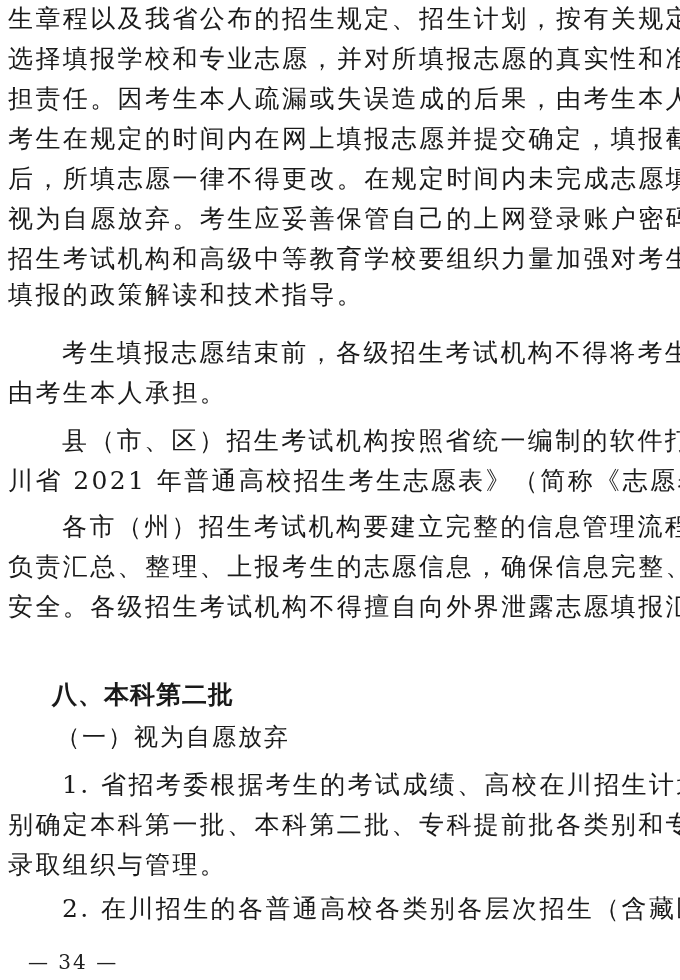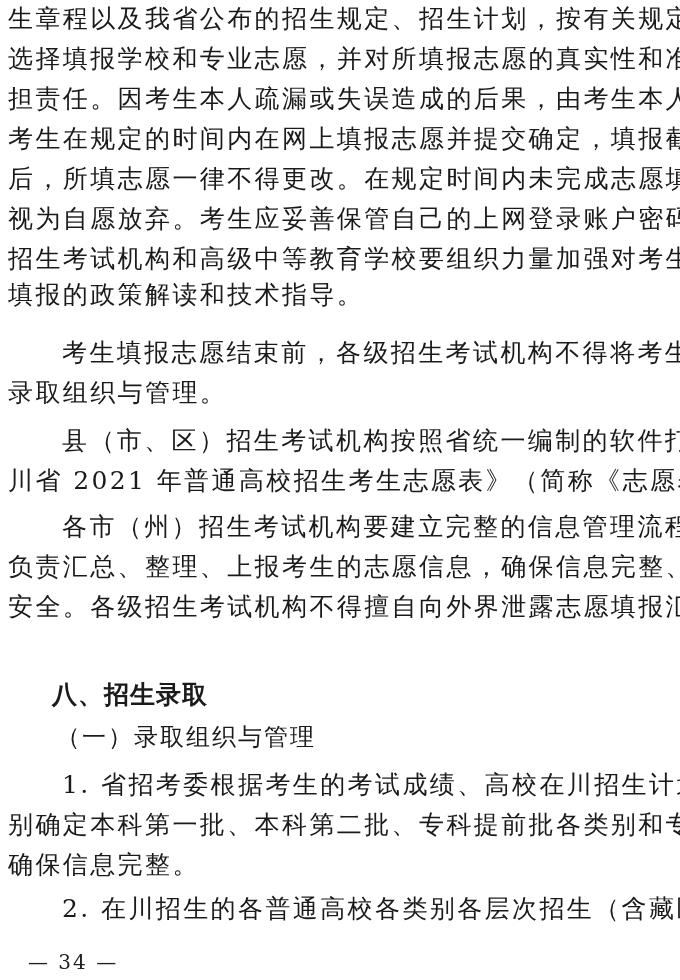--- a/index.html
+++ b/index.html
@@ -36,31 +36,31 @@
   <div class="line" style="top:2px">生章程以及我省公布的招生规定、招生计划，按有关规定和要求</div>
   <div class="line" style="top:42px">选择填报学校和专业志愿，并对所填报志愿的真实性和准确性承</div>
   <div class="line" style="top:82px">担责任。因考生本人疏漏或失误造成的后果，由考生本人承担。</div>
   <div class="line" style="top:122px">考生在规定的时间内在网上填报志愿并提交确定，填报截止时间</div>
   <div class="line" style="top:162px">后，所填志愿一律不得更改。在规定时间内未完成志愿填报的，</div>
   <div class="line" style="top:202px">视为自愿放弃。考生应妥善保管自己的上网登录账户密码。各级</div>
   <div class="line" style="top:242px">招生考试机构和高级中等教育学校要组织力量加强对考生志愿</div>
   <div class="line" style="top:278px">填报的政策解读和技术指导。</div>
 
   <div class="line indent" style="top:336px">考生填报志愿结束前，各级招生考试机构不得将考生高考成</div>
-  <div class="line" style="top:376px">录取组织与管理。</div>
+  <div class="line" style="top:376px">由考生本人承担。</div>
 
   <div class="line indent" style="top:424px">县（市、区）招生考试机构按照省统一编制的软件打印《四</div>
   <div class="line" style="top:464px">川省 2021 年普通高校招生考生志愿表》（简称《志愿表》）。</div>
 
   <div class="line indent" style="top:510px">各市（州）招生考试机构要建立完整的信息管理流程和办法，</div>
   <div class="line" style="top:550px">负责汇总、整理、上报考生的志愿信息，确保信息完整、准确、</div>
   <div class="line" style="top:590px">安全。各级招生考试机构不得擅自向外界泄露志愿填报汇总统计</div>
 
-  <div class="heading" style="top:678px">八、招生录取</div>
-  <div class="subheading" style="top:720px">（一）录取组织与管理</div>
+  <div class="heading" style="top:678px">八、本科第二批</div>
+  <div class="subheading" style="top:720px">（一）视为自愿放弃</div>
 
   <div class="line indent" style="top:768px">1. 省招考委根据考生的考试成绩、高校在川招生计划，分</div>
   <div class="line" style="top:808px">别确定本科第一批、本科第二批、专科提前批各类别和专科批录</div>
-  <div class="line" style="top:848px">确保信息完整。</div>
+  <div class="line" style="top:848px">录取组织与管理。</div>
   <div class="line indent" style="top:892px">2. 在川招生的各普通高校各类别各层次招生（含藏区</div>
 
   <div class="footer">— 34 —</div>
 </div>
 
 </body></html>

